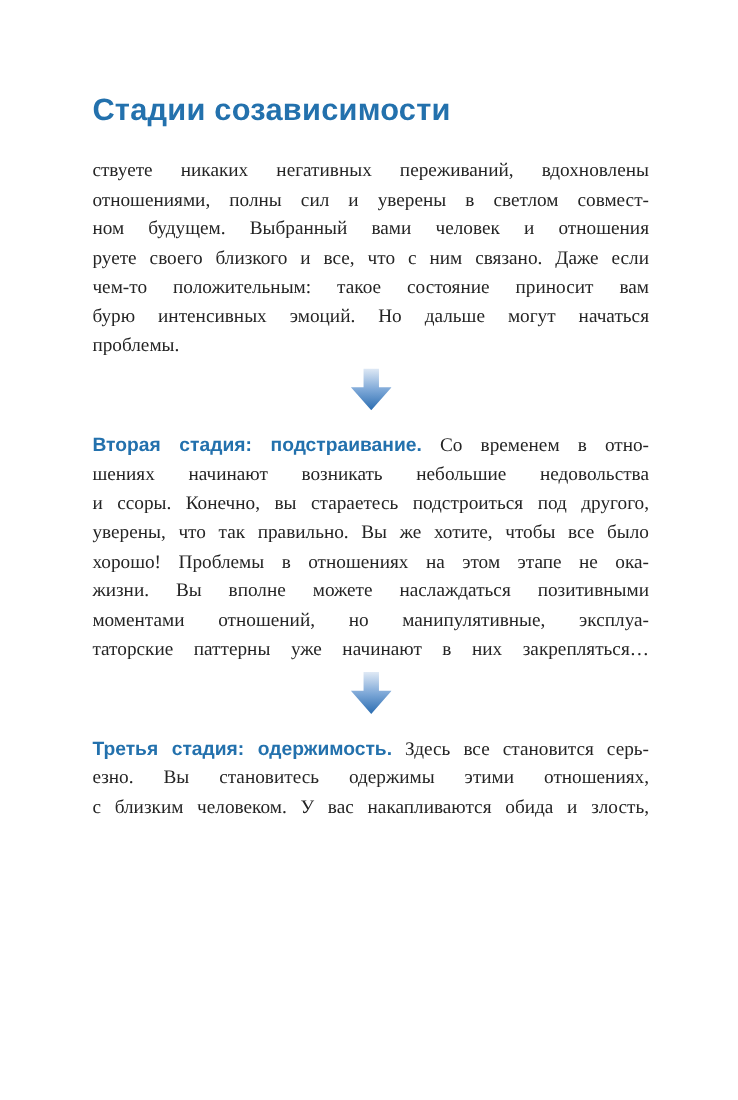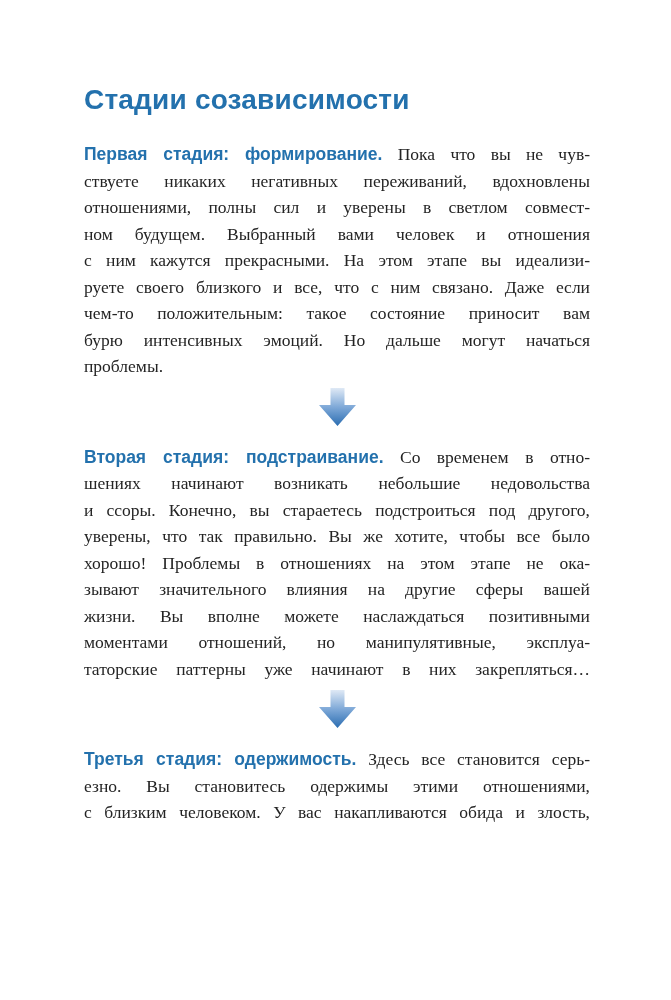--- a/index.html
+++ b/index.html
@@ -74,25 +74,23 @@
     color: #4a4a4a;
   }
 </style>
 </head>
 <body>
 
 <div class="page">
   <h1 class="title">Стадии созависимости</h1>
   <div class="content">
       <div class="para">
-        <div class="line"><span class="run-head">Первая стадия: формирование.</span> Пока что вы не чув-</div>
         <div class="line">ствуете никаких негативных переживаний, вдохновлены</div>
         <div class="line">отношениями, полны сил и уверены в светлом совмест-</div>
         <div class="line">ном будущем. Выбранный вами человек и отношения</div>
-        <div class="line">с ним кажутся прекрасными. На этом этапе вы идеализи-</div>
         <div class="line">руете своего близкого и все, что с ним связано. Даже если</div>
         <div class="line">чем-то положительным: такое состояние приносит вам</div>
         <div class="line">бурю интенсивных эмоций. Но дальше могут начаться</div>
         <div class="line flush">проблемы.</div>
       </div>
       <div class="arrow-wrap">
         <svg width="37" height="38" viewBox="0 0 37 38" aria-hidden="true">
           <defs>
             <linearGradient id="arrow-grad-0" x1="0" y1="0" x2="0" y2="1">
               <stop offset="0" stop-color="#dfe9f5"></stop>
@@ -102,40 +100,39 @@
           </defs>
           <path d="M11.5,0 L25.5,0 L25.5,17 L37,17 L18.5,38 L0,17 L11.5,17 Z" fill="url(#arrow-grad-0)"></path>
         </svg>
       </div>
       <div class="para">
         <div class="line"><span class="run-head">Вторая стадия: подстраивание.</span> Со временем в отно-</div>
         <div class="line">шениях начинают возникать небольшие недовольства</div>
         <div class="line">и ссоры. Конечно, вы стараетесь подстроиться под другого,</div>
         <div class="line">уверены, что так правильно. Вы же хотите, чтобы все было</div>
         <div class="line">хорошо! Проблемы в отношениях на этом этапе не ока-</div>
-        <div class="line">зывают значительного влияния на другие сферы вашей</div>
         <div class="line">жизни. Вы вполне можете наслаждаться позитивными</div>
         <div class="line">моментами отношений, но манипулятивные, эксплуа-</div>
         <div class="line">таторские паттерны уже начинают в них закрепляться…</div>
       </div>
       <div class="arrow-wrap">
         <svg width="37" height="38" viewBox="0 0 37 38" aria-hidden="true">
           <defs>
             <linearGradient id="arrow-grad-1" x1="0" y1="0" x2="0" y2="1">
               <stop offset="0" stop-color="#dfe9f5"></stop>
               <stop offset="0.5" stop-color="#7fa9d8"></stop>
               <stop offset="1" stop-color="#2b6db1"></stop>
             </linearGradient>
           </defs>
           <path d="M11.5,0 L25.5,0 L25.5,17 L37,17 L18.5,38 L0,17 L11.5,17 Z" fill="url(#arrow-grad-1)"></path>
         </svg>
       </div>
       <div class="para">
         <div class="line"><span class="run-head">Третья стадия: одержимость.</span> Здесь все становится серь-</div>
-        <div class="line">езно. Вы становитесь одержимы этими отношениями,</div>
+        <div class="line">езно. Вы становитесь одержимы этими отношениях,</div>
         <div class="line">с близким человеком. У вас накапливаются обида и злость,</div>
       </div>
     </div>
   <div class="footer">
     <span class="page-number">18</span>
     <span class="author">Наталья Жукова</span>
   </div>
 </div>
 
 </body></html>

